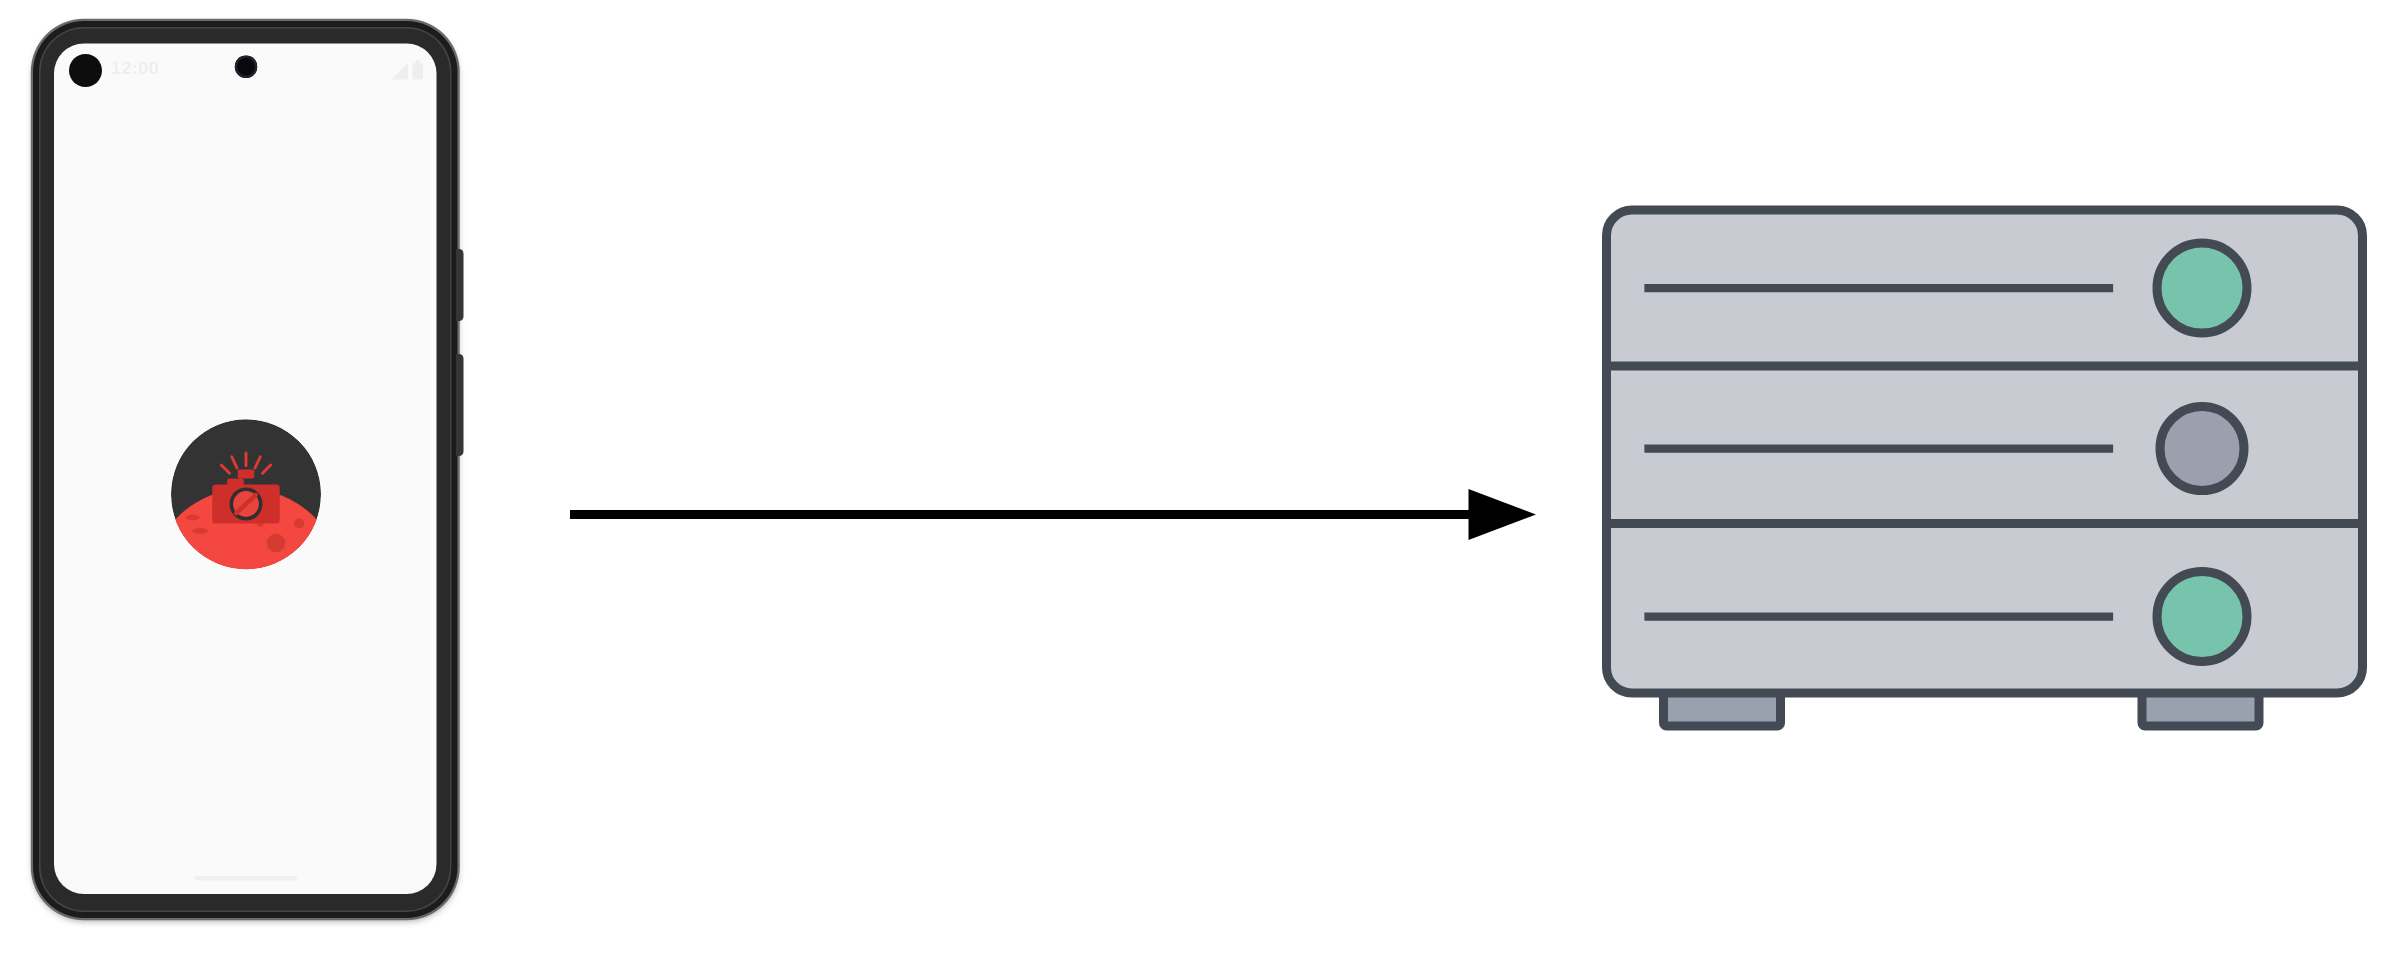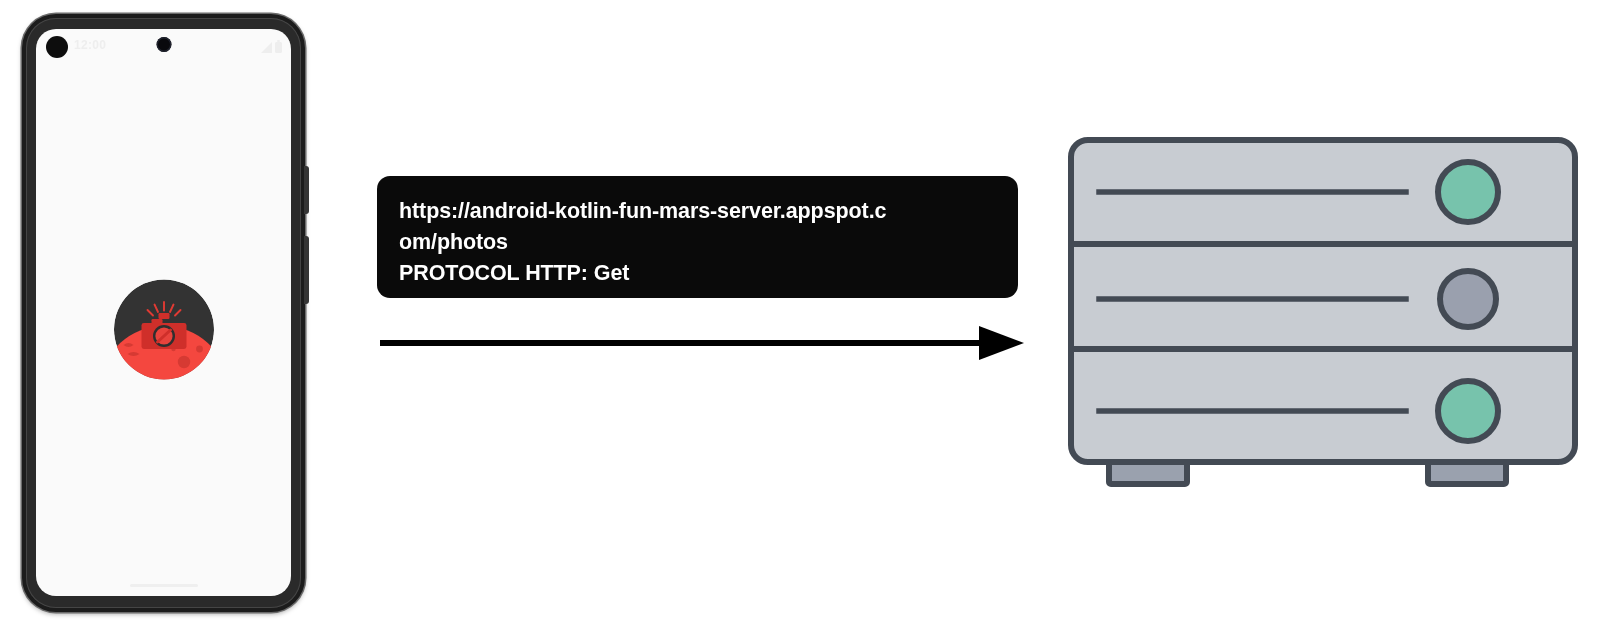--- a/index.html
+++ b/index.html
@@ -254,25 +254,20 @@
           <circle cx="50.5" cy="57" r="11" fill="#2f2f2f"></circle>
           <circle cx="50.5" cy="57" r="8.6" fill="#e8433c"></circle>
           <path d="M44 63 L57 51" stroke="#cf2f2a" stroke-width="3" stroke-linecap="round"></path>
         </svg>
       </div>
 
       <div class="gesture-bar"></div>
     </div>
   </div>
 
-  <div class="url-box">
-    <div class="url-line">https://android-kotlin-fun-mars-server.appspot.c</div>
-    <div class="url-line">om/photos</div>
-    <div class="url-line">PROTOCOL HTTP: Get</div>
-  </div>
 
   <div class="arrow">
     <svg viewBox="0 0 645 34" width="645" height="34" aria-hidden="true">
       <line x1="1" y1="17" x2="607" y2="17" stroke="#000000" stroke-width="6"></line>
       <polygon points="600,0 645,17 600,34" fill="#000000"></polygon>
     </svg>
   </div>
 
   <div class="server">
     <svg viewBox="0 0 514 362" width="514" height="362" aria-hidden="true">

